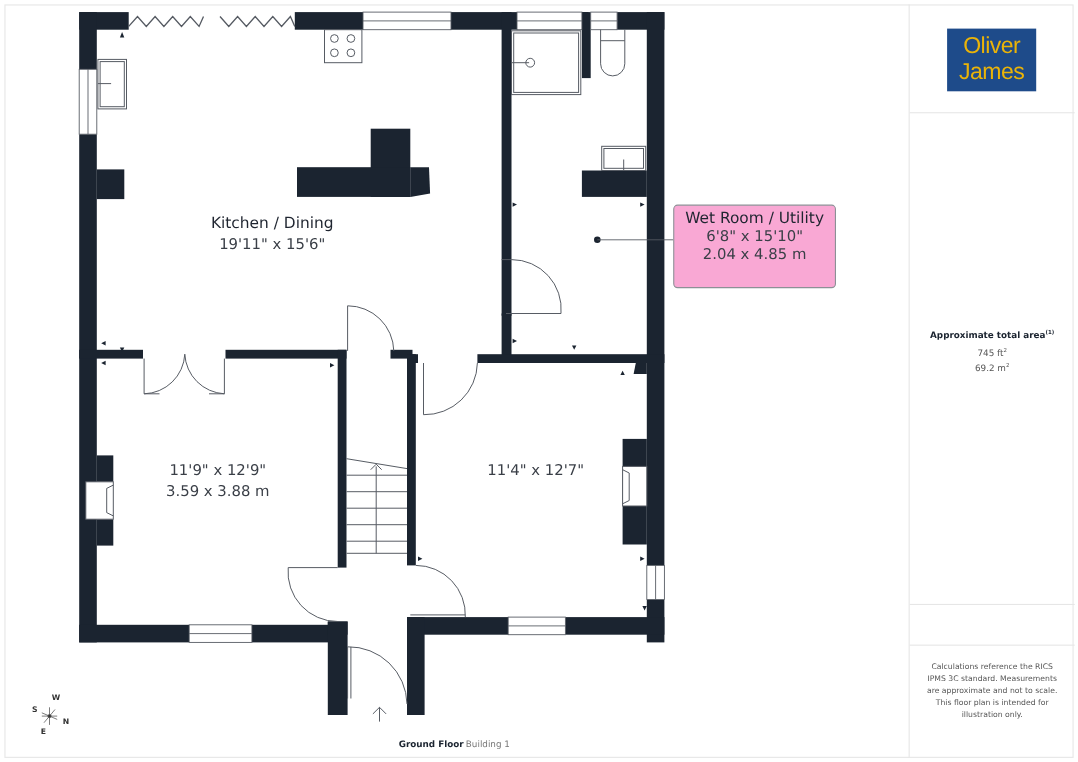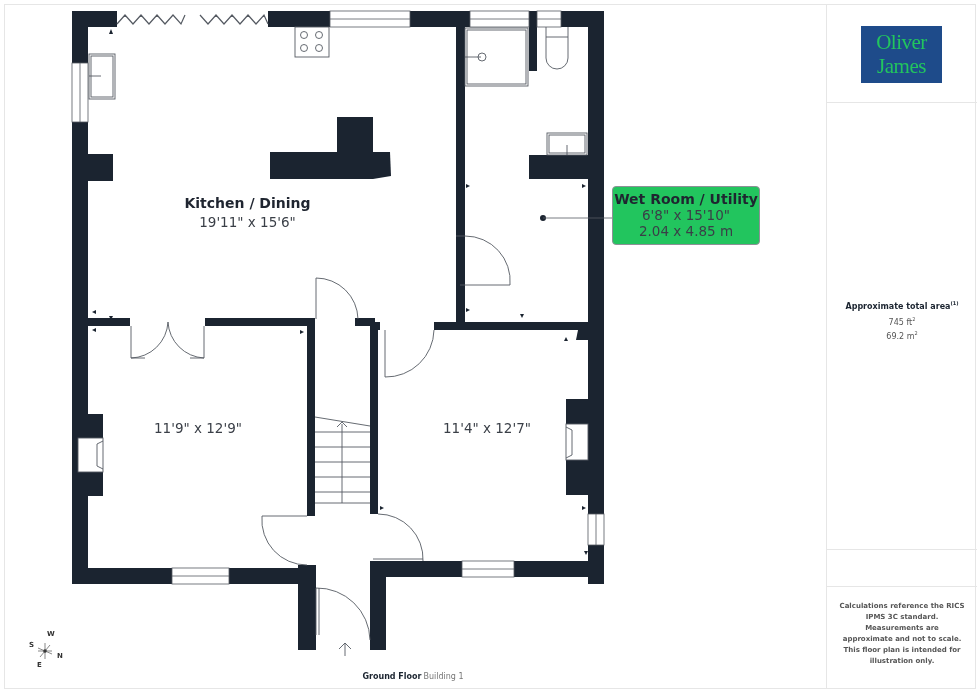--- a/index.html
+++ b/index.html
@@ -1,26 +1,26 @@
 <!DOCTYPE html>
 <html><head>
 <meta charset="utf-8">
 <style>
   * { box-sizing: border-box; margin: 0; padding: 0; }
   html, body { width: 980px; height: 693px; background: #ffffff; overflow: hidden; }
   body { position: relative; font-family: "Liberation Sans", sans-serif; color: #1b2430; }
   .frame { position: absolute; left: 4px; top: 4px; width: 972px; height: 685px; border: 1px solid #e6e6e6; }
   .plan-svg { position: absolute; left: 0; top: 0; }
   .room-label { position: absolute; text-align: center; line-height: 19px; }
-  .room-name { font-family: "DejaVu Sans", sans-serif; font-weight: bold; font-size: 14px; color: #1f2530; }
+  .room-name { font-family: "DejaVu Sans", sans-serif; font-weight: normal; font-size: 14px; color: #1f2530; }
   .room-dim { font-family: "DejaVu Sans", sans-serif; font-size: 13.5px; color: #3a3f47; }
-  .callout { position: absolute; left: 612px; top: 186px; width: 148px; height: 59px; border: 1px solid #8d9096; border-radius: 4px; background: #22c55e; text-align: center; padding-top: 4px; }
+  .callout { position: absolute; left: 612px; top: 186px; width: 148px; height: 76px; border: 1px solid #8d9096; border-radius: 4px; background: #f9a8d4; text-align: center; padding-top: 4px; }
   .sidebar { position: absolute; left: 826px; top: 4px; width: 150px; height: 685px; border-left: 1px solid #e6e6e6; }
   .sb-sep { position: absolute; left: 0; width: 150px; border-top: 1px solid #e6e6e6; }
-  .logo { position: absolute; left: 34px; top: 22px; width: 81px; height: 57px; background: #1e4b8a; color: #22c55e; font-family: Liberation Serif, serif; font-size: 21px; line-height: 24px; text-align: center; padding-top: 4px; letter-spacing: -0.5px; }
+  .logo { position: absolute; left: 34px; top: 22px; width: 81px; height: 57px; background: #1e4b8a; color: #eab308; font-family: Liberation Sans, sans-serif; font-size: 21px; line-height: 24px; text-align: center; padding-top: 4px; letter-spacing: -0.5px; }
   .area-title { position: absolute; left: 0; top: 296px; width: 150px; text-align: center; font-family: "DejaVu Sans", sans-serif; font-weight: bold; font-size: 8px; color: #1b2430; }
   .area-title sup { font-size: 5px; }
   .area-val { position: absolute; left: 0; width: 150px; text-align: center; font-family: "DejaVu Sans", sans-serif; font-size: 8px; color: #555; }
   .area-val sup { font-size: 5px; }
   .note { position: absolute; left: 0; width: 150px; text-align: center; font-family: "DejaVu Sans", sans-serif; font-size: 7px; color: #555; line-height: 11px; padding: 0 12px; }
   .brand { position: absolute; left: 0; top: 692px; width: 150px; text-align: center; font-family: "DejaVu Sans", sans-serif; font-size: 8px; color: #333; }
   .brand b { font-weight: bold; }
   .floor-caption { position: absolute; left: 0; top: 672px; width: 826px; text-align: center; font-family: "DejaVu Sans", sans-serif; font-size: 8px; }
   .floor-caption .fn { font-weight: bold; color: #1b2430; }
   .floor-caption .bn { color: #777; margin-left: 2px; }
@@ -219,20 +219,21 @@
 </div>
 
 <div class="callout">
   <div class="room-name">Wet Room / Utility</div>
   <div class="room-dim">6'8" x 15'10"</div>
   <div class="room-dim">2.04 x 4.85 m</div>
 </div>
 
 <div class="room-label" style="left:118px;top:419px;width:160px;">
   <div class="room-dim">11'9" x 12'9"</div>
+  <div class="room-dim">3.59 x 3.88 m</div>
 </div>
 
 <div class="room-label" style="left:407px;top:419px;width:160px;">
   <div class="room-dim">11'4" x 12'7"</div>
 </div>
 
 <div class="floor-caption">
   <span class="fn">Ground Floor</span><span class="bn">Building 1</span>
 </div>
 
@@ -242,15 +243,15 @@
     <div>James</div>
   </div>
   <div class="sb-sep" style="top:98px;"></div>
 
   <div class="area-title"><span>Approximate total area</span><sup>(1)</sup></div>
   <div class="area-val" style="top:312px;"><span>745 ft</span><sup>2</sup></div>
   <div class="area-val" style="top:326px;"><span>69.2 m</span><sup>2</sup></div>
 
   <div class="sb-sep" style="top:545px;"></div>
   <div class="sb-sep" style="top:582px;"></div>
-  <div class="note" style="top:597px;font-weight:bold;">Calculations reference the RICS IPMS 3C standard. Measurements are approximate and not to scale. This floor plan is intended for illustration only.</div>
+  <div class="note" style="top:597px;">Calculations reference the RICS IPMS 3C standard. Measurements are approximate and not to scale. This floor plan is intended for illustration only.</div>
   <div class="brand"><span>GIRAFFE</span><b>360</b></div>
 </div>
 
 </body></html>

